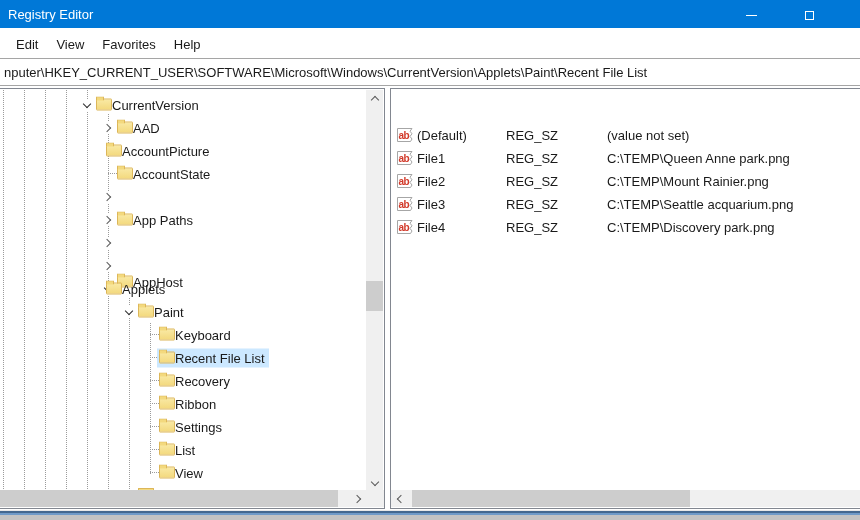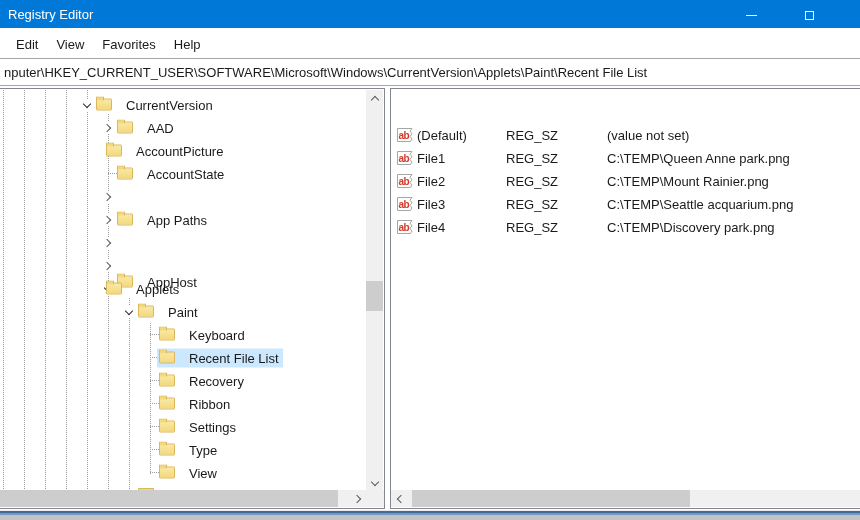--- a/index.html
+++ b/index.html
@@ -41,21 +41,21 @@
           background-image:repeating-linear-gradient(to bottom,#9b9b9b 0,#9b9b9b 1px,transparent 1px,transparent 2px);}
   .hstub{position:absolute;height:1px;width:9px;
          background-image:repeating-linear-gradient(to right,#9b9b9b 0,#9b9b9b 1px,transparent 1px,transparent 2px);}
   .tree-row{position:absolute;left:0;width:366px;height:23px;}
   .chev{position:absolute;top:50%;width:12px;height:12px;margin-top:-6px;background:#fff;
         display:flex;align-items:center;justify-content:center;}
   .chev i{display:block;width:6px;height:6px;border-right:1px solid #5a5a5a;border-bottom:1px solid #5a5a5a;}
   .chev.collapsed i{transform:rotate(-45deg);margin-left:-2px;}
   .chev.expanded i{transform:rotate(45deg);margin-top:-2px;border-color:#2b2b2b;}
   .item-body{position:absolute;top:50%;transform:translateY(-50%);display:flex;align-items:center;
-             gap:14px;padding:2px 4px 2px 2px;white-space:nowrap;}
+             gap:0;padding:2px 4px 2px 2px;white-space:nowrap;}
   .item-body.selected{background:#cce8ff;}
   .folder{position:relative;width:16px;height:12px;flex:0 0 16px;
           background:linear-gradient(#f9e9a4,#f3d97e);border:1px solid #dcb659;border-radius:1px;}
   .folder::before{content:"";position:absolute;left:-1px;top:-3px;width:6px;height:3px;
                   background:#f3d97e;border:1px solid #dcb659;border-bottom:none;border-radius:1px 1px 0 0;}
   .folder-sliver{position:absolute;width:16px;height:4px;background:#f3d97e;
                  border:1px solid #dcb659;border-bottom:none;border-radius:1px 1px 0 0;}
 
   
   .list-header{position:absolute;left:0;top:0;width:469px;height:24px;background:#fff;}
@@ -237,21 +237,21 @@
             <span class="hstub" style="left: 150px; top: 11px;"></span>
             <span class="item-body" style="left: 157px;">
               <span class="folder"></span>
               <span>Settings</span>
             </span>
           </div>
           <div class="tree-row" style="top: 348px;">
             <span class="hstub" style="left: 150px; top: 11px;"></span>
             <span class="item-body" style="left: 157px;">
               <span class="folder"></span>
-              <span>Type</span>
+              <span>List</span>
             </span>
           </div>
           <div class="tree-row" style="top: 371px;">
             <span class="hstub" style="left: 150px; top: 11px;"></span>
             <span class="item-body" style="left: 157px;">
               <span class="folder"></span>
               <span>View</span>
             </span>
           </div>
           <div class="folder-sliver" style="left: 138px; top: 398px;"></div>

